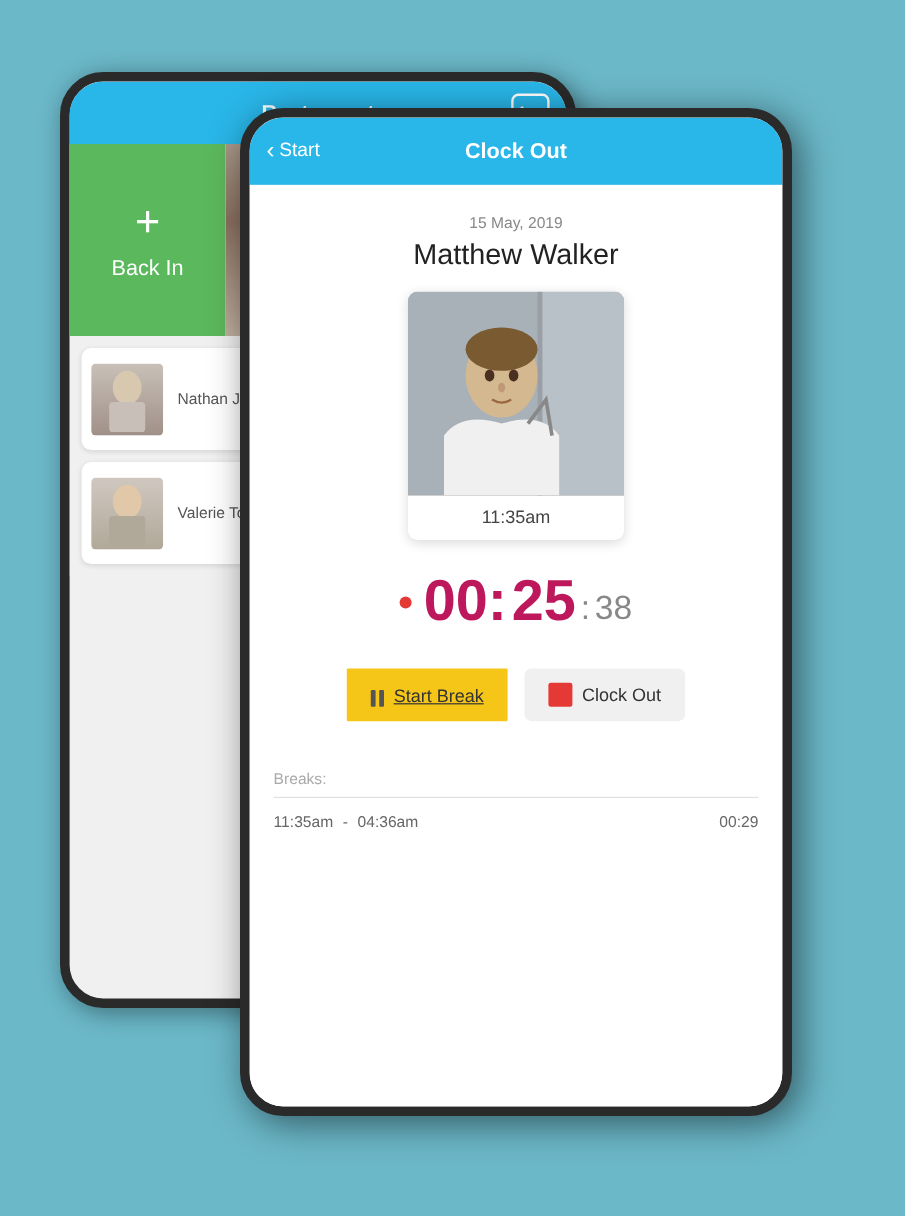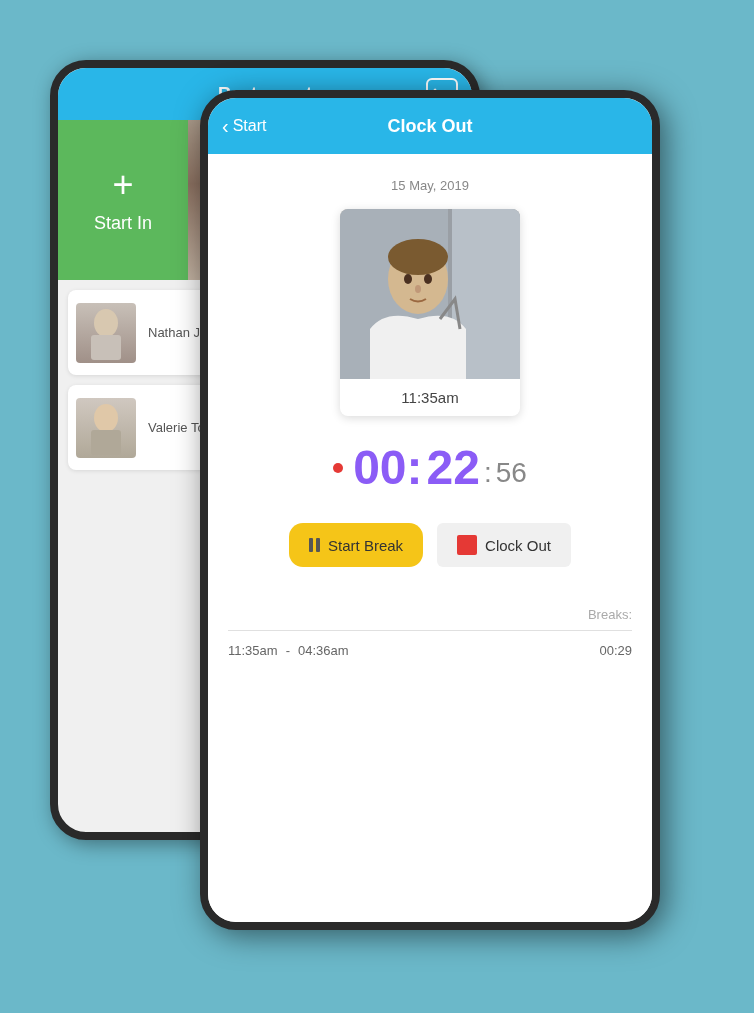--- a/index.html
+++ b/index.html
@@ -228,46 +228,47 @@
     .timer-dot {
       width: 10px;
       height: 10px;
       border-radius: 50%;
       background: #e53935;
       margin-right: 6px;
     }
     .timer-main {
       font-size: 48px;
       font-weight: 700;
-      color: #8b5cf6;
+      color: #be185d;
     }
     .timer-seconds {
       font-size: 28px;
       font-weight: 400;
       color: #888;
       align-self: flex-end;
       margin-bottom: 6px;
     }
     .action-buttons {
       display: flex;
       gap: 14px;
       margin-top: 28px;
     }
     .btn-start-break {
       display: flex;
-      align-items: center;
+      align-items: flex-end;
       gap: 8px;
       background: #f5c518;
       border: none;
-      border-radius: 14px;
+      border-radius: 1px;
       padding: 12px 20px;
       font-size: 15px;
       font-weight: 500;
       color: #333;
       cursor: pointer;
+      text-decoration: underline;
     }
     .btn-clock-out {
       display: flex;
       align-items: center;
       gap: 8px;
       background: #f0f0f0;
       border: none;
       border-radius: 6px;
       padding: 12px 20px;
       font-size: 15px;
@@ -288,21 +289,20 @@
     }
     .pause-bar {
       width: 4px;
       height: 14px;
       background: #555;
       border-radius: 1px;
     }
     .breaks-section {
       width: 100%;
       margin-top: 40px;
-      text-align: right;
     }
     .breaks-label {
       font-size: 13px;
       color: #aaa;
       margin-bottom: 8px;
     }
     .breaks-divider {
       height: 1px;
       background: #e0e0e0;
       margin-bottom: 12px;
@@ -342,21 +342,21 @@
         <path d="M10 2 L14 6 L14 10 C14 14 10 18 10 18 C10 18 6 14 6 10 L6 6 Z" fill="white"></path>
         <circle cx="10" cy="9" r="2" fill="#29b6e8"></circle>
       </svg>
       <span style="color:white;font-size:12px;margin-left:2px;">▼</span>
     </div>
   </div>
   <div class="tablet-back-body">
     <div class="tablet-back-top-row">
       <div class="clock-in-btn">
         <span class="plus">+</span>
-        <span>Start In</span>
+        <span>Back In</span>
       </div>
       <div class="top-row-photos">
         <div class="photo-thumb">
           <div class="face-container" style="background: linear-gradient(180deg,#a89888 0%,#8a7060 40%,#c0b0a0 100%);">
             <svg width="80" height="100" viewBox="0 0 80 100">
               <ellipse cx="40" cy="35" rx="18" ry="22" fill="#c8a880"></ellipse>
               <rect x="25" y="55" width="30" height="45" rx="4" fill="#222"></rect>
               <ellipse cx="34" cy="34" rx="3" ry="3.5" fill="#5a3a20"></ellipse>
               <ellipse cx="46" cy="34" rx="3" ry="3.5" fill="#5a3a20"></ellipse>
             </svg>
@@ -430,20 +430,21 @@
 <div class="tablet-front">
   <div class="tablet-front-header">
     <div class="back-btn">
       <span class="back-chevron">‹</span>
       <span>Start</span>
     </div>
     <span class="tablet-front-title">Clock Out</span>
   </div>
   <div class="tablet-front-body">
     <span class="date-text">15 May, 2019</span>
+    <span class="name-text">Matthew Walker</span>
     <div class="employee-photo-card">
       <div class="employee-photo-img">
         <svg width="180" height="170" viewBox="0 0 180 170">
 
           <rect width="180" height="170" fill="#a8b0b8"></rect>
 
           <rect x="110" y="0" width="70" height="170" fill="#b8c0c8"></rect>
           <rect x="108" y="0" width="4" height="170" fill="#9a9fa5"></rect>
 
           <ellipse cx="78" cy="70" rx="30" ry="35" fill="#d4b890"></ellipse>
@@ -460,23 +461,23 @@
           <ellipse cx="78" cy="80" rx="3" ry="4" fill="#c09878"></ellipse>
 
           <path d="M70 90 Q78 95 86 90" stroke="#9a6840" stroke-width="2" fill="none"></path>
         </svg>
       </div>
       <div class="employee-time">11:35am</div>
     </div>
     <div class="timer-display">
       <div class="timer-dot"></div>
       <span class="timer-main">00:</span>
-      <span class="timer-main">22</span>
+      <span class="timer-main">25</span>
       <span class="timer-seconds">:</span>
-      <span class="timer-seconds">56</span>
+      <span class="timer-seconds">38</span>
     </div>
     <div class="action-buttons">
       <button class="btn-start-break">
         <span class="pause-icon">
           <span class="pause-bar"></span>
           <span class="pause-bar"></span>
         </span>
         <span>Start Break</span>
       </button>
       <button class="btn-clock-out">

